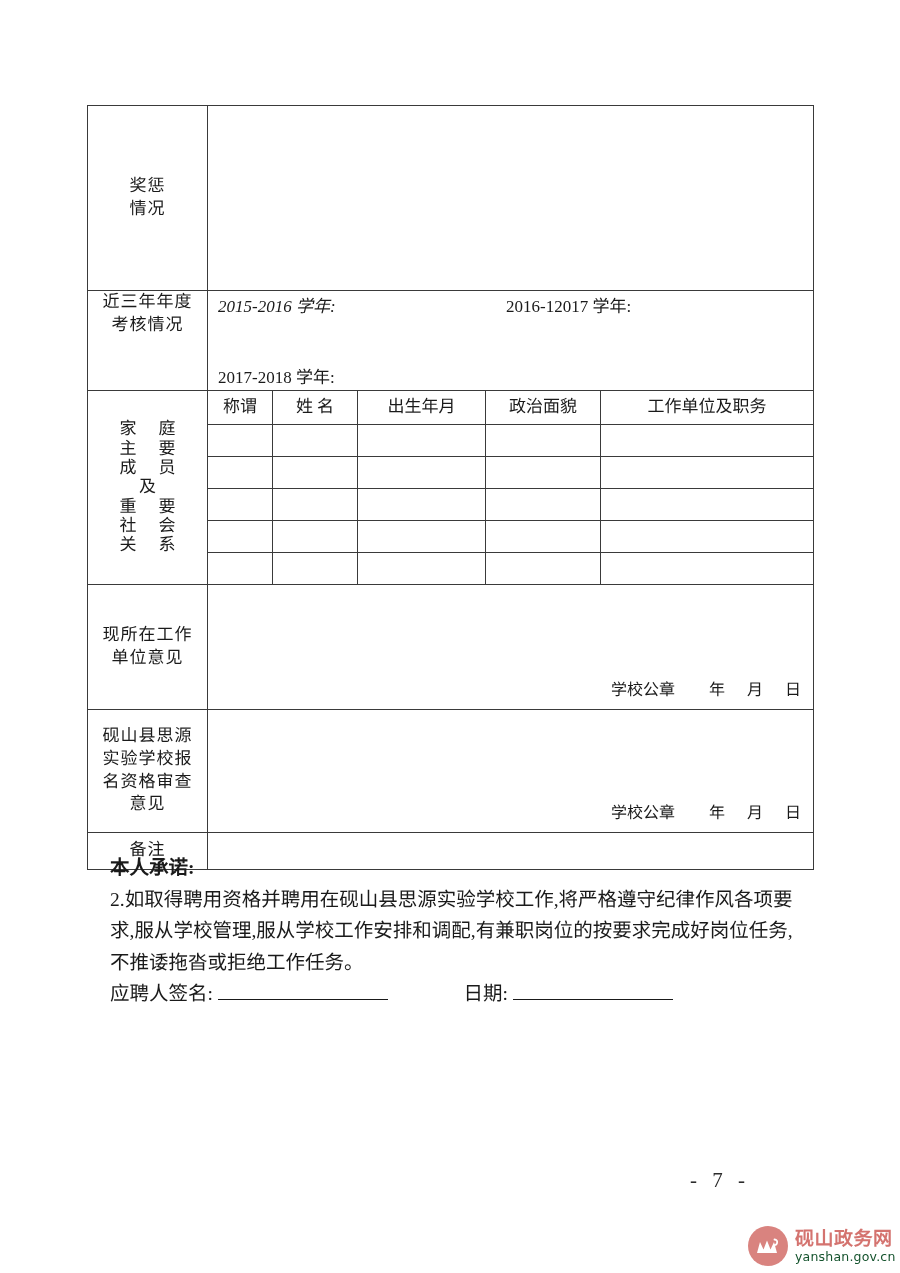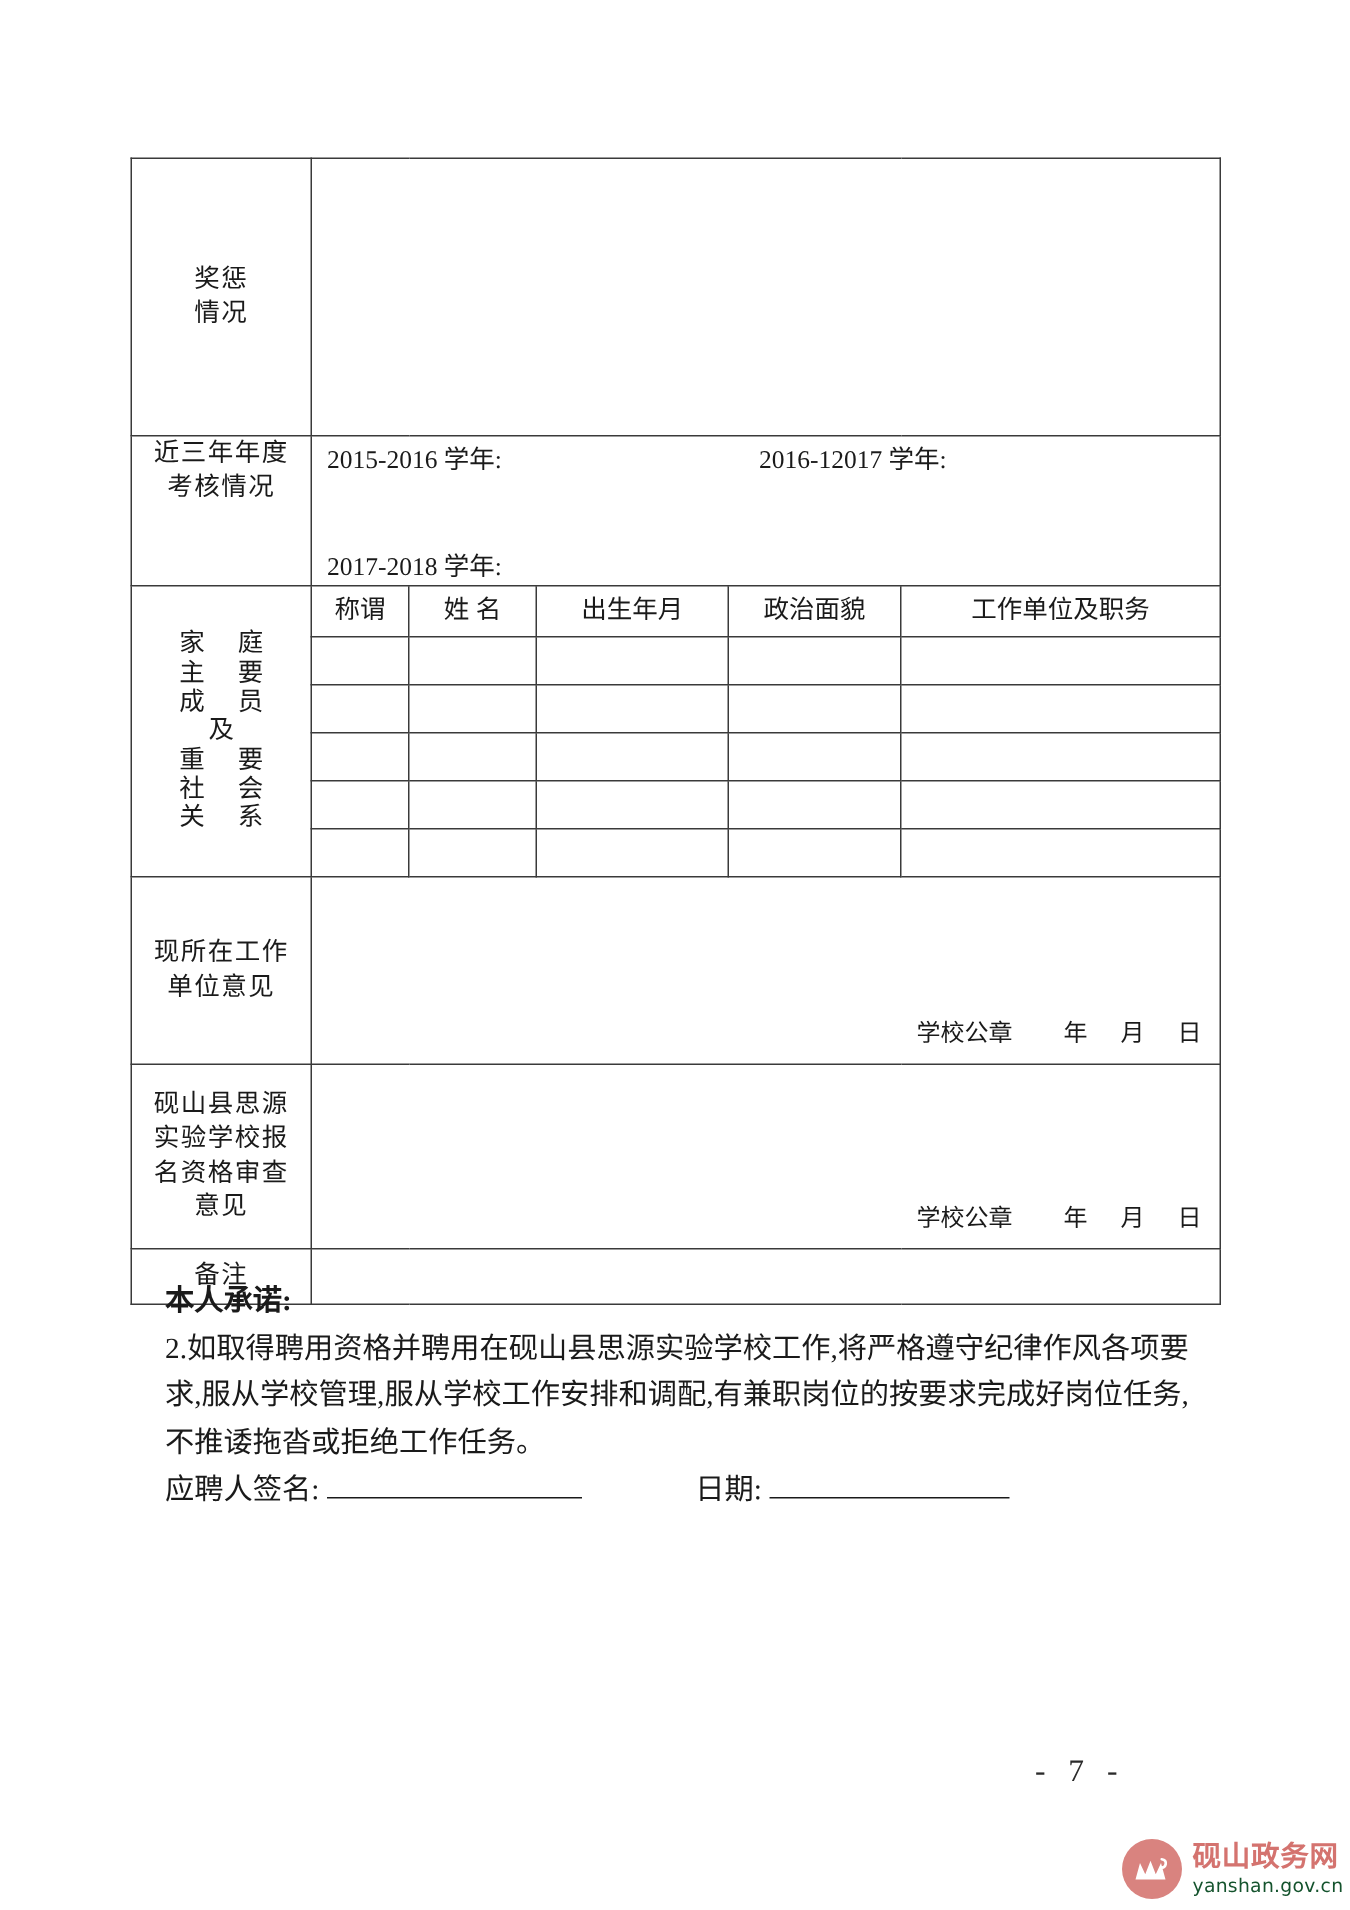--- a/index.html
+++ b/index.html
@@ -76,21 +76,21 @@
   .row-reward td { height: 184px; }
   .row-reward .lbl { vertical-align: middle; }
 
   
   .row-appraise td { height: 58px; vertical-align: top; }
   .appraise-body {
     padding: 5px 10px 0 10px;
     position: relative;
     height: 100%;
   }
-  .appraise-body .yr-a { display: block; }
+  .appraise-body .yr-a { display: block; font-style: italic; }
   .appraise-body .yr-c { display: block; margin-top: 48px; }
   .appraise-body .yr-b {
     position: absolute;
     left: 298px;
     top: 5px;
   }
 
   
   .fam-head td {
     text-align: center;

